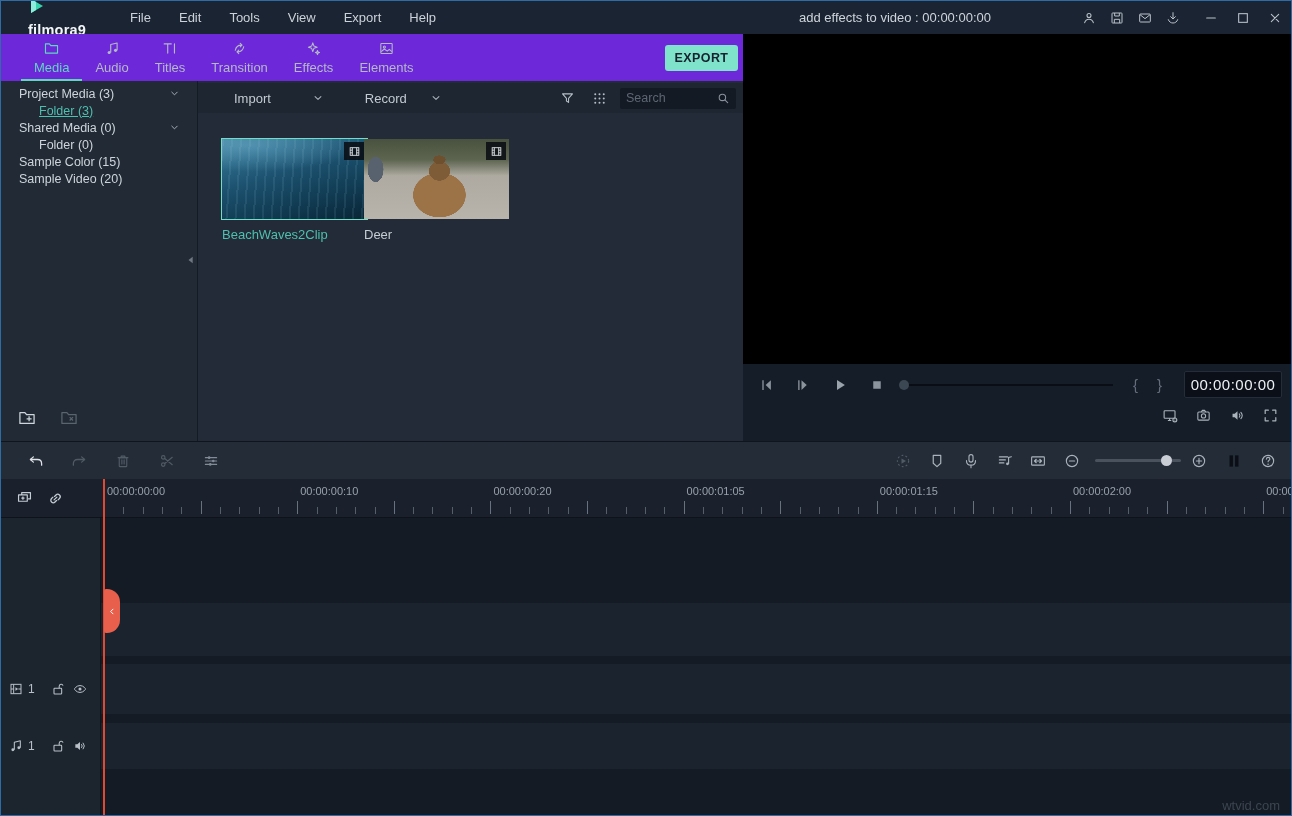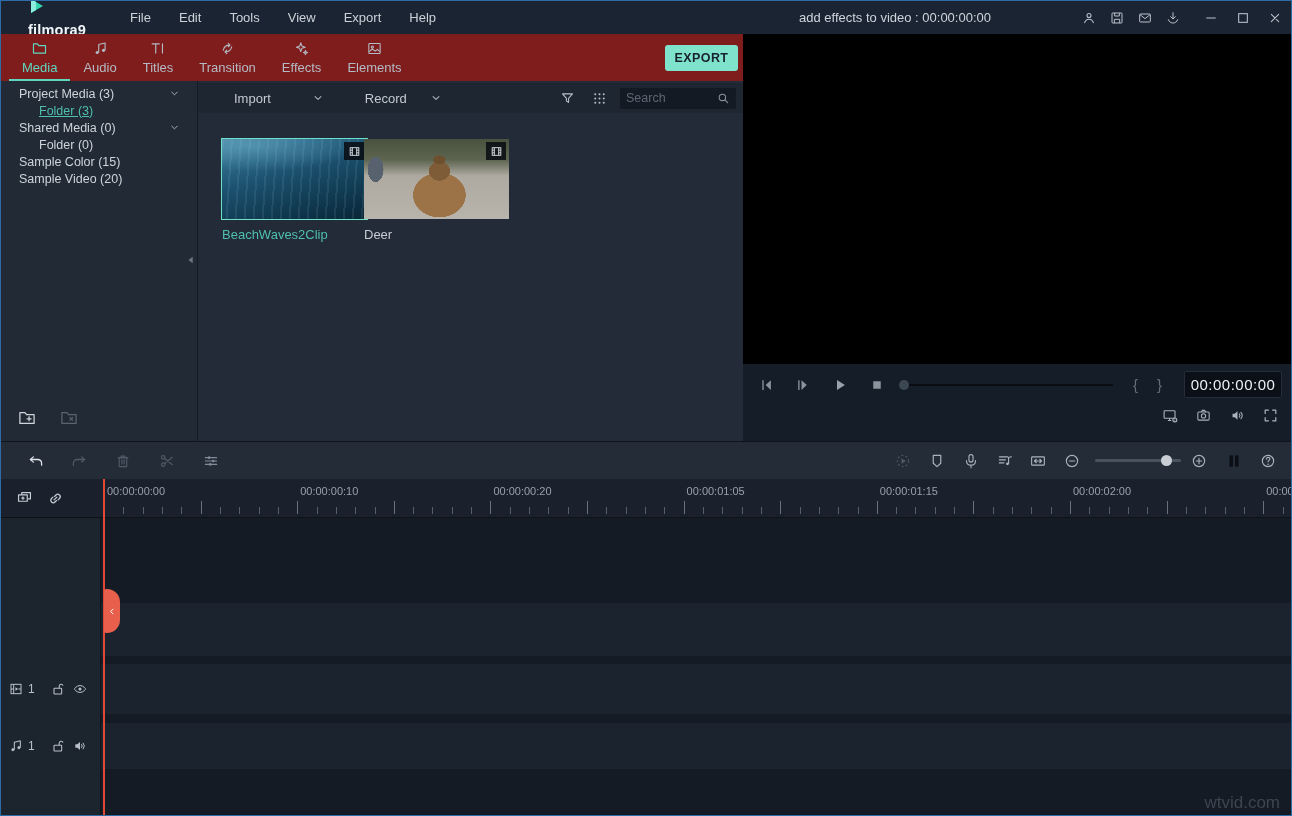--- a/index.html
+++ b/index.html
@@ -21,21 +21,21 @@
   .t-icons { margin-left:auto; display:flex; align-items:center; gap:0; }
   .t-icons .tbtn { width:28px; height:32px; display:flex; align-items:center; justify-content:center; color:#b9c1ca; }
   .t-icons .tbtn svg { width:16px; height:16px; }
   .t-icons .sp { width:8px; }
   .t-icons .wbtn { width:32px; }
 
   
   .main-row { display:flex; height:407px; }
   .left-col { width:742px; display:flex; flex-direction:column; }
 
-  .tabbar { height:47px; background:#7f1d1d; display:flex; padding-left:8px; position:relative; }
+  .tabbar { height:47px; background:#6d28d9; display:flex; padding-left:20px; position:relative; }
   .tab { display:flex; flex-direction:column; align-items:center; justify-content:center; gap:3px;
          padding:0 13px; color:#b4bbc4; font-size:13px; cursor:pointer; }
   .tab svg.ic { width:17px; height:17px; }
   .tab.active { color:#5fd7bf; box-shadow:inset 0 -2px 0 #5fd7bf; }
   .export-btn { position:absolute; right:5px; top:11px; width:73px; height:26px; background:#7fe3cb;
                 color:#18222f; border:none; border-radius:3px; font-weight:700; font-size:12.5px;
                 font-family:inherit; letter-spacing:.4px; cursor:pointer; }
 
   .panel-row { display:flex; height:360px; }
   .sidebar { width:197px; background:#212a35; border-right:1px solid #151b24; position:relative; padding-top:4px; }
@@ -140,21 +140,21 @@
                 padding-left:7px; color:#b9c0c8; }
   .track-head .tnum { font-size:12px; margin-left:4px; }
   .track-head svg { width:16px; height:16px; }
   .track-head .gap { width:15px; }
   .th-btn { cursor:pointer; color:#b9c0c8; display:flex; }
   .playhead-line { position:absolute; left:102px; top:0; bottom:0; width:2px; background:#e04a35; z-index:6; }
   .playhead-handle { position:absolute; left:103px; top:110px; width:16px; height:44px; background:#e8604b;
                      border-radius:2px 13px 13px 2px; z-index:7; display:flex; align-items:center;
                      justify-content:center; color:#fff; cursor:grab; }
   .playhead-handle svg { width:8px; height:11px; }
-  .watermark { position:absolute; right:11px; bottom:4px; font-size:17px; color:#3c4550; }
+  .watermark { position:absolute; right:11px; bottom:4px; font-size:13px; color:#3c4550; }
 </style>
 </head>
 <body>
 
 <svg width="0" height="0" style="position:absolute">
   <defs>
     <g id="__strokes"></g>
     <symbol id="i-chevdown" viewBox="0 0 24 24" fill="none" stroke="currentColor" stroke-width="1.8" stroke-linecap="round" stroke-linejoin="round">
         <path d="M7 9.5l5 5 5-5"></path>
       </symbol>

